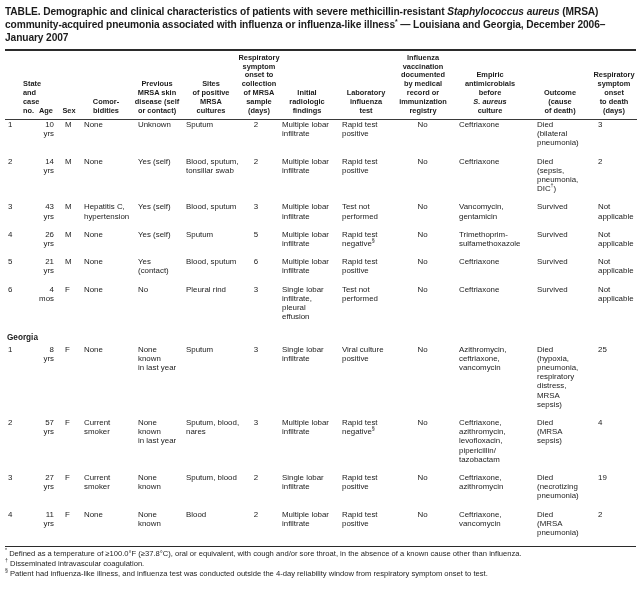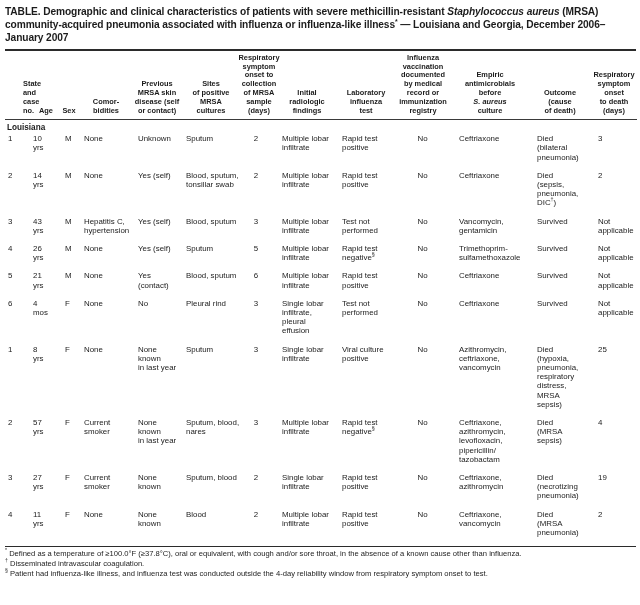--- a/index.html
+++ b/index.html
@@ -22,21 +22,21 @@
     white-space:pre-line; overflow:visible;
   }
   th .hw { width:calc(100% + 14px); margin-left:-7px; }
   th.c0 .hw { width:100%; margin-left:16px; text-align:left; padding-left:2px; }
   td {
     font-size:7.9px; line-height:9.2px; vertical-align:top;
     white-space:pre-line; padding:0 1px 9px 5px; word-wrap:break-word;
   }
   td.section { font-weight:bold; font-size:8.2px; padding:3px 0 2px 2px; }
   td.c0 { padding-left:3px; }
-  td.c1 { padding-left:0; padding-right:5px; }
+  td.c1 { text-align:right; padding-left:0; padding-right:5px; }
   td.c2 { padding-left:6px; }
   td.c3 { padding-left:5px; }
   td.c6 { text-align:center; padding-left:0; padding-right:6px; }
   td.c9 { text-align:center; padding-left:0; }
   td.c10 { padding-left:8px;margin-top:16px; }
   td.c11 { padding-left:8px;margin-top:40px; }
   td.c12 { padding-left:7px; }
   .footnotes {
     border-top:1.5px solid #2b2b2b; margin-top:0; padding-top:2px;
     font-size:7.6px; line-height:9.7px;
@@ -112,23 +112,20 @@
 of death)</div></th>
           <th class="c12"><div class="hw">Respiratory
 symptom
 onset
 to death
 (days)</div></th>
         </tr>
     </thead>
     <tbody>
         <tr>
-          <td colspan="13" class="section">Louisiana</td>
-        </tr>
-        <tr>
           <td class="c0">1</td>
           <td class="c1">10
 yrs</td>
           <td class="c2">M</td>
           <td class="c3">None</td>
           <td class="c4">Unknown</td>
           <td class="c5">Sputum</td>
           <td class="c6">2</td>
           <td class="c7">Multiple lobar
 infiltrate</td>
@@ -237,20 +234,23 @@
 infiltrate,
 pleural
 effusion</td>
           <td class="c8">Test not
 performed</td>
           <td class="c9">No</td>
           <td class="c10">Ceftriaxone</td>
           <td class="c11">Survived</td>
           <td class="c12">Not
 applicable</td>
+        </tr>
+        <tr>
+          <td colspan="13" class="section">Georgia</td>
         </tr>
         <tr>
           <td class="c0">1</td>
           <td class="c1">8
 yrs</td>
           <td class="c2">F</td>
           <td class="c3">None</td>
           <td class="c4">None known
 in last year</td>
           <td class="c5">Sputum</td>

